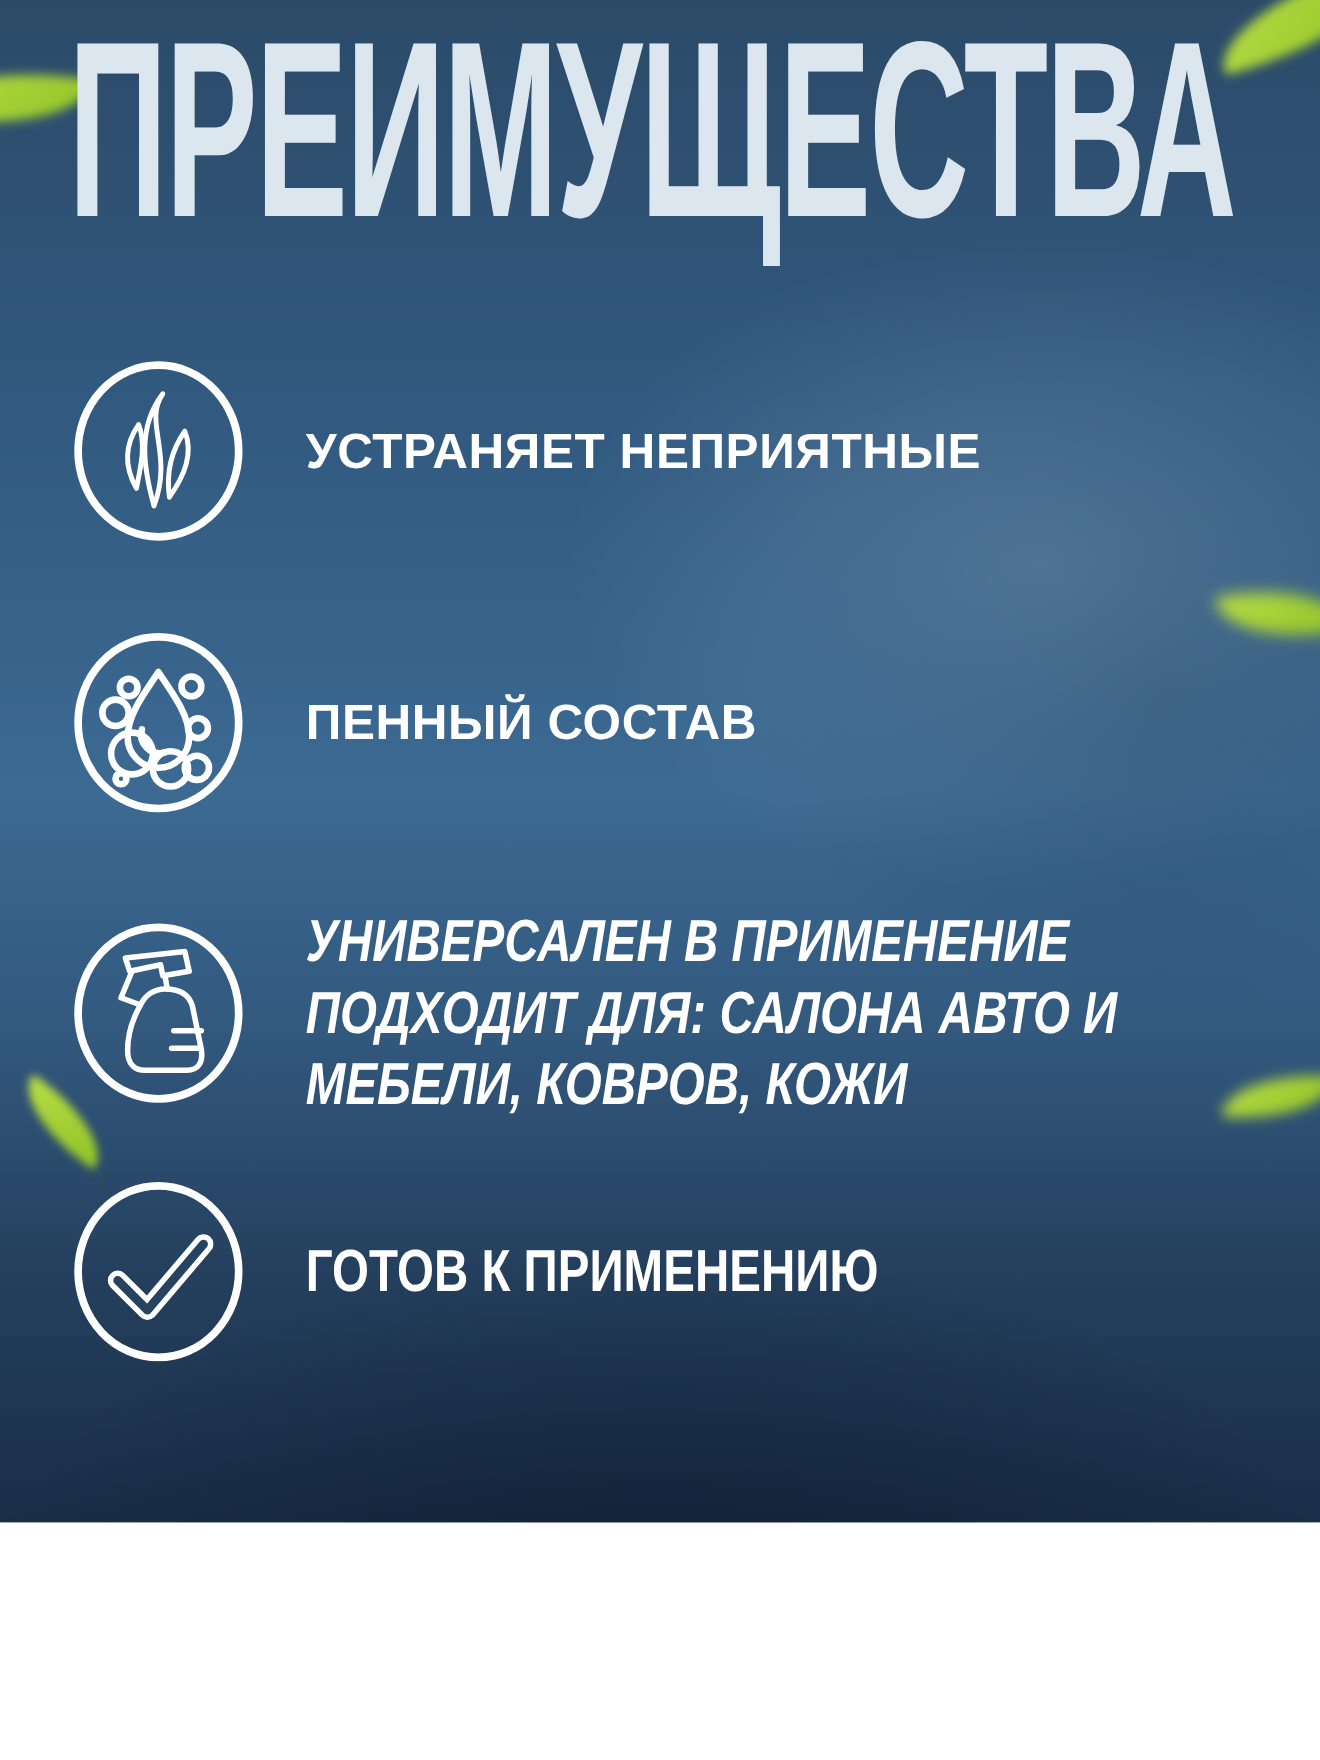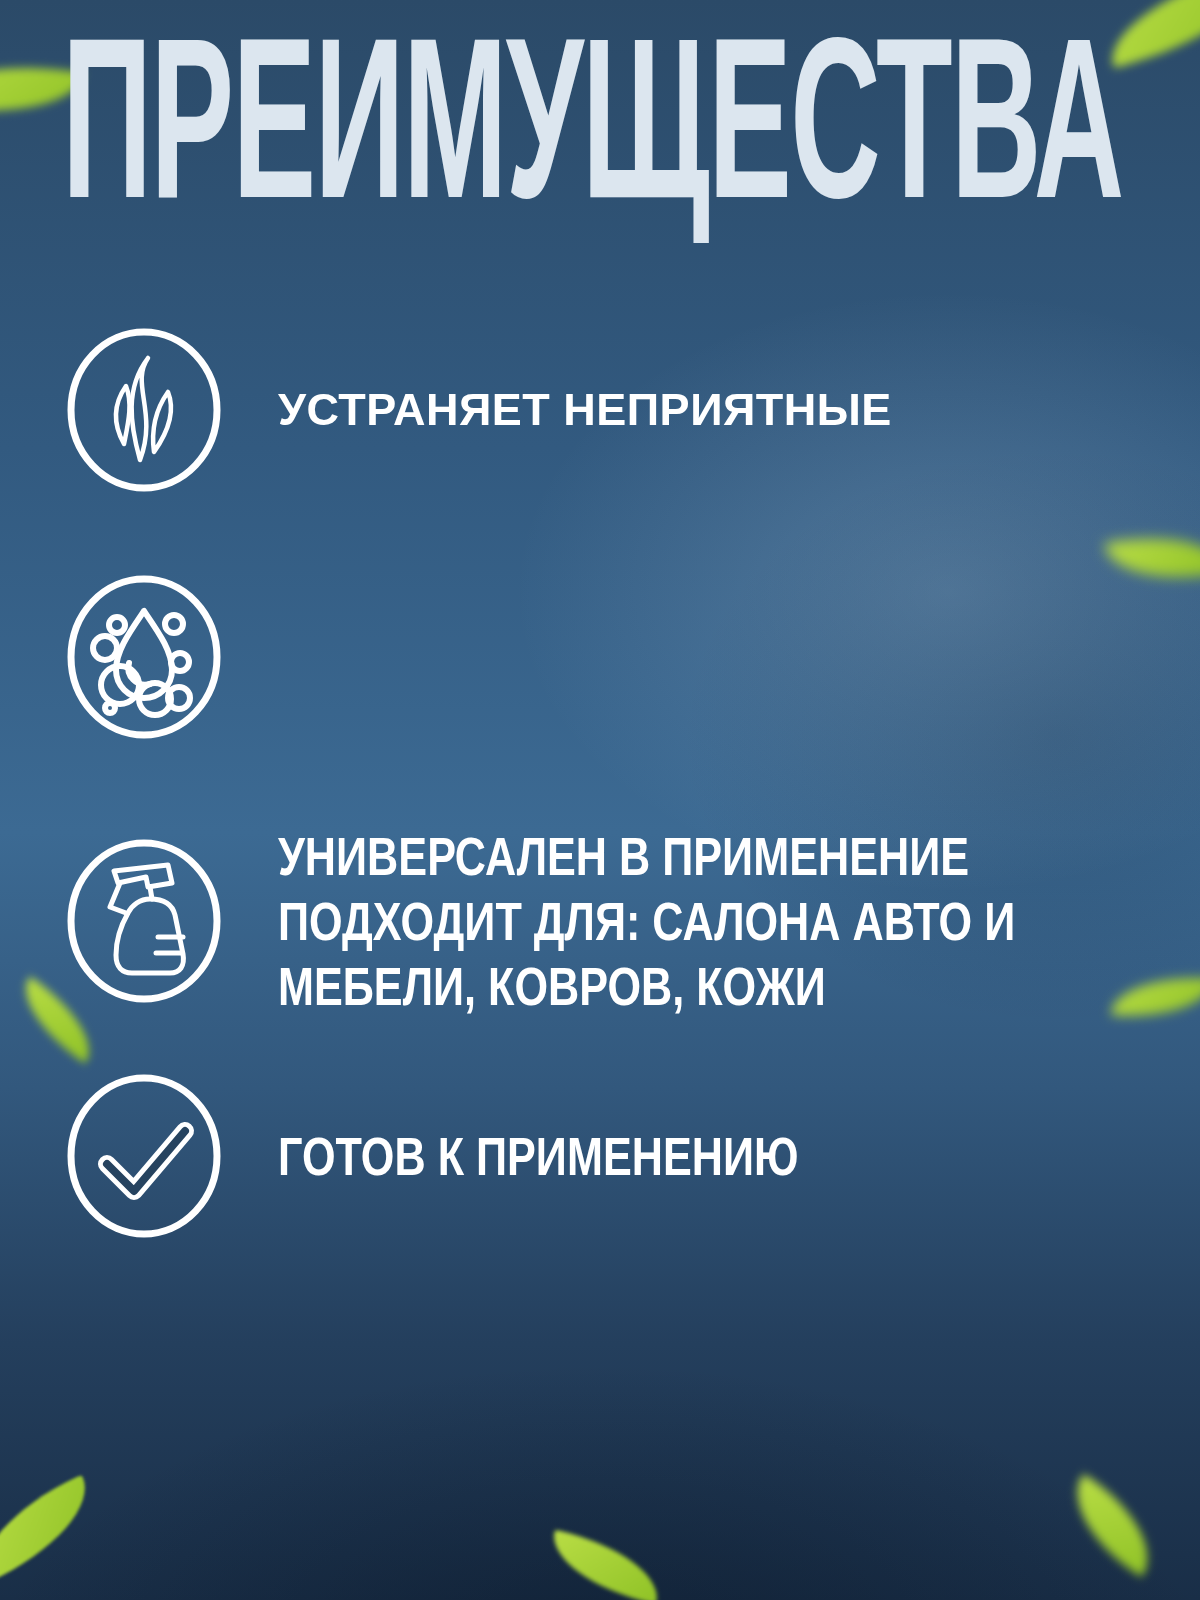--- a/index.html
+++ b/index.html
@@ -1,17 +1,17 @@
 <!DOCTYPE html>
 <html><head>
 <meta charset="utf-8">
 <style>
   html,body{margin:0;padding:0;}
   body{width:1200px;height:1600px;overflow:hidden;font-family:"Liberation Sans",sans-serif;}
-  .canvas{position:relative;width:1200px;height:1600px;overflow:hidden;
+  .canvas{position:relative;width:1200px;height:1384px;overflow:hidden;
     background:
       radial-gradient(ellipse 620px 430px at 79% 37%, rgba(195,220,240,0.20), rgba(195,220,240,0) 70%),
       radial-gradient(ellipse 520px 400px at 88% 46%, rgba(12,28,48,0.22), rgba(12,28,48,0) 72%),
       radial-gradient(ellipse 980px 560px at 50% 108%, rgba(8,20,36,0.55), rgba(8,20,36,0) 65%),
       linear-gradient(180deg,#2b4a68 0%,#325a80 28%,#3c6a93 52%,#32587d 68%,#243f5d 84%,#192e47 100%);
   }
   
   .leaf{position:absolute;background:linear-gradient(135deg,#b9dd45,#8fc226);}
   .tipTLBR{border-radius:4% 100% 4% 100%;}
   .tipTRBL{border-radius:100% 4% 100% 4%;}
@@ -23,21 +23,21 @@
   .leaf6{width:132px;height:58px;left:-32px;top:1500px;transform:rotate(-25deg);filter:blur(1.5px);}
   .leaf7{width:115px;height:50px;left:548px;top:1542px;transform:rotate(13deg);filter:blur(2px);}
   .leaf8{width:105px;height:55px;left:1060px;top:1498px;transform:rotate(33deg);filter:blur(5px);}
   
   .title{position:absolute;left:62px;top:4px;margin:0;font-weight:700;font-size:228px;line-height:1;
     color:#dce6ef;letter-spacing:-3px;transform:scaleX(0.55);transform-origin:left top;white-space:nowrap;}
   
   .row{position:absolute;left:62px;display:flex;align-items:center;gap:52px;}
   .row1{top:328px;text-align:right;}
   .row2{top:575px;}
-  .row3{top:824px;}
+  .row3{top:824px;font-style:italic;}
   .row4{top:1074px;justify-content:space-between;}
   .icon-wrap{width:164px;height:164px;flex:0 0 164px;}
   .icon-wrap svg{display:block;}
   .text{color:#ffffff;font-weight:700;}
   .style-a .text{font-size:45px;line-height:1.38;letter-spacing:0.5px;}
   .style-b .text{font-size:54px;line-height:1.2;letter-spacing:0px;transform:scaleX(0.8);transform-origin:left center;white-space:nowrap;}
   .text span{display:block;}
 </style>
 </head>
 <body>
@@ -78,20 +78,23 @@
         <circle cx="55" cy="50" r="8" stroke-width="6"></circle>
         <circle cx="112" cy="49" r="9" stroke-width="6"></circle>
         <circle cx="43" cy="73" r="12" stroke-width="6"></circle>
         <circle cx="58" cy="110" r="19" stroke-width="6"></circle>
         <circle cx="93" cy="124" r="16" stroke-width="6"></circle>
         <circle cx="117" cy="123" r="11" stroke-width="6"></circle>
         <circle cx="118" cy="87" r="9" stroke-width="6"></circle>
         <circle cx="48" cy="133" r="5" stroke-width="6"></circle>
       </svg>
     </div>
+    <div class="text">
+      <span>ПЕННЫЙ СОСТАВ</span>
+    </div>
   </div>
 
   <div class="row row3 style-b">
     <div class="icon-wrap">
       <svg width="164" height="164" viewBox="0 0 164 164" fill="none" stroke="#ffffff" stroke-linecap="round" stroke-linejoin="round">
         <ellipse cx="82" cy="82" rx="73" ry="78" stroke-width="7"></ellipse>
         <path d="M52 32 L106 26 L110 44 L86 48 L84 38 L56 44 Z" stroke-width="5"></path>
         <path d="M58 44 L48 68 L64 74" stroke-width="5"></path>
         <path d="M88 48 L90 60" stroke-width="5"></path>
         <path d="M66 74 C58 88 54 102 54 116 C54 128 60 134 70 134 L108 134 C118 134 123 127 121 115 L113 76 C110 64 100 60 88 60 C78 60 70 66 66 74 Z" stroke-width="5"></path>

